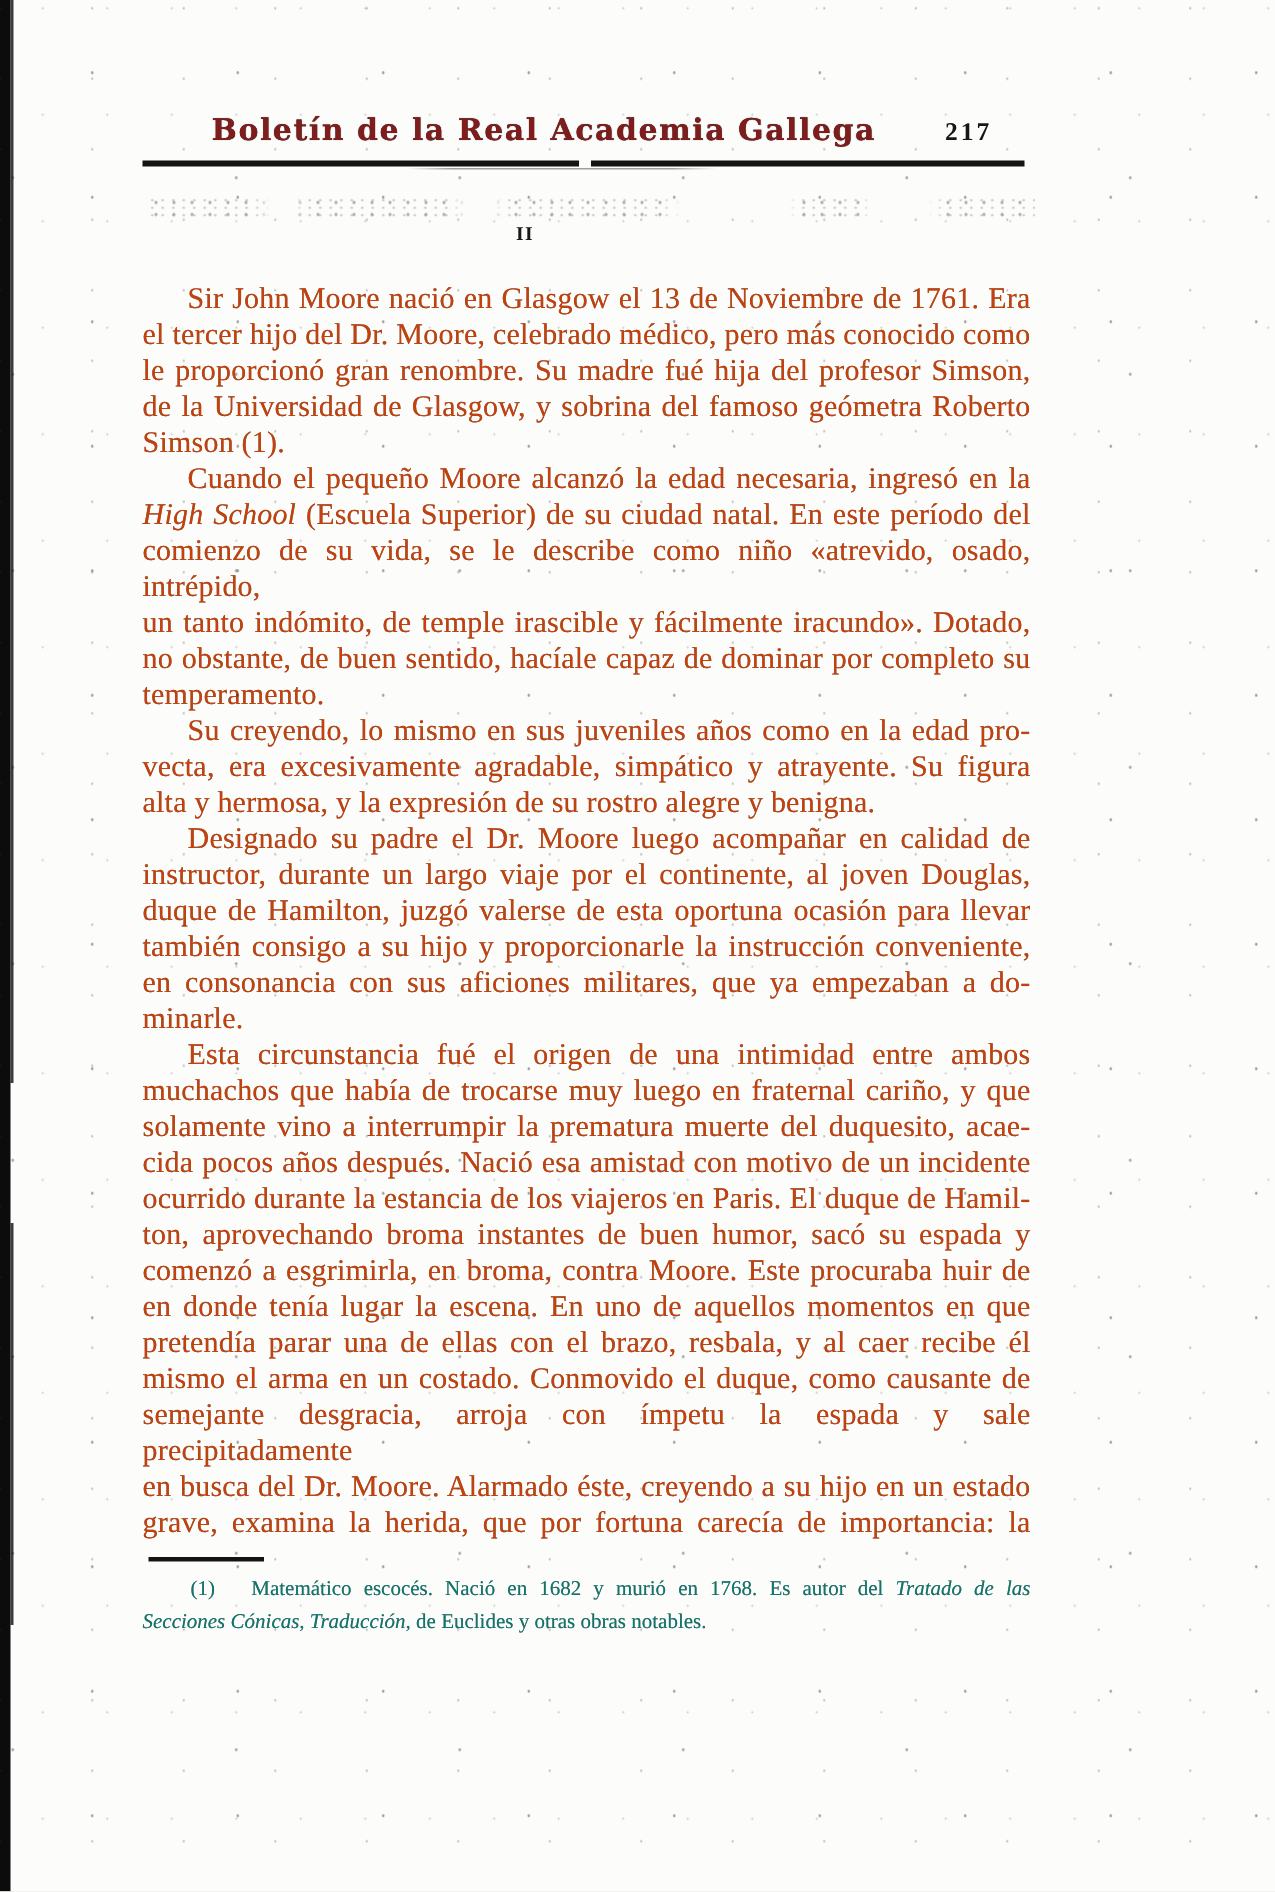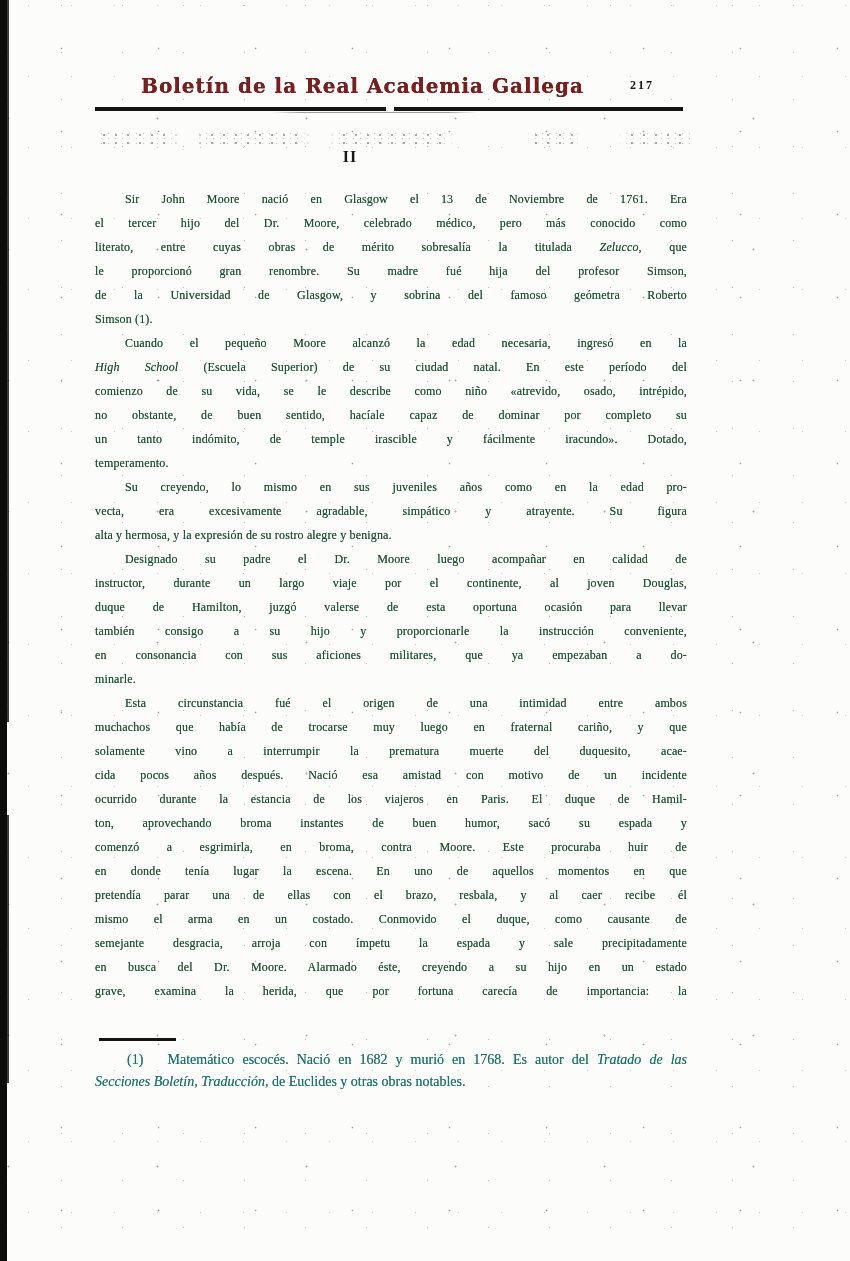--- a/index.html
+++ b/index.html
@@ -38,21 +38,21 @@
   .header-title {
     position:absolute; left:105px; top:74px; width:515px;
     text-align:center;
     font-family:"DejaVu Serif","Liberation Serif",serif;
     font-size:20px; font-weight:700; letter-spacing:1px;
     color:#7f1d1d;
     text-shadow:0 0 .5px #161616;
   }
   .folio {
     position:absolute; left:630px; top:78px;
-    font-size:12px; font-weight:700; letter-spacing:2px;
+    font-size:17px; font-weight:700; letter-spacing:2px;
     color:#161616;
   }
   .header-rule {
     position:absolute; left:95px; top:107px; width:588px; height:4px;
     background:linear-gradient(to right,
       #141414 0 291px, transparent 291px 299px, #141414 299px 100%);
   }
   .header-rule::after {
     content:""; position:absolute; left:0; top:5px; width:100%; height:1px;
     background:linear-gradient(to right, transparent 0 30%, rgba(20,20,20,.4) 35% 60%, transparent 65%);
@@ -65,29 +65,29 @@
       radial-gradient(circle, rgba(90,90,90,.6) .6px, transparent 1.05px);
     background-size: 12px 8px, 7px 5px;
     -webkit-mask-image:linear-gradient(to right,#000 0 12%,transparent 14% 16%,#000 18% 34%,transparent 36% 39%,#000 41% 58%,transparent 60% 72%,#000 74% 80%,transparent 82% 88%,#000 90%);
     mask-image:linear-gradient(to right,#000 0 12%,transparent 14% 16%,#000 18% 34%,transparent 36% 39%,#000 41% 58%,transparent 60% 72%,#000 74% 80%,transparent 82% 88%,#000 90%);
     opacity:.5;
     filter:blur(.3px);
   }
   .section-heading {
     position:absolute; left:95px; top:148px; width:510px;
     text-align:center;
-    font-size:16px; font-weight:700; letter-spacing:1px;
+    font-size:13px; font-weight:700; letter-spacing:1px;
     color:#181818;
   }
   
   .body-text {
     position:absolute; left:95px; top:187px; width:592px;
-    font-size:12px; line-height:24px;
+    font-size:20px; line-height:24px;
     letter-spacing:.15px;
-    color:#14532d;
+    color:#c2410c;
     text-shadow:0 0 .4px rgba(20,20,20,.55);
   }
   .line { text-align:justify; text-align-last:justify; white-space:normal; }
   .line.end { text-align-last:left; }
   .line.ind { text-indent:30px; }
   .it { font-style:italic; }
   
   .footnote-rule {
     position:absolute; left:99px; top:1038px; width:77px; height:3px;
     background:#141414;
@@ -114,31 +114,30 @@
   <div class="header-rule"></div>
 
   <div class="bleed-row"></div>
 
   <div class="section-heading">II</div>
 
   <div class="body-text" id="body-text">
       <div>
         <div class="line ind"><span>Sir John Moore nació en Glasgow el 13 de Noviembre de 1761. Era</span></div>
         <div class="line"><span>el tercer hijo del Dr. Moore, celebrado médico, pero más conocido como</span></div>
-        <div class="line"><span>literato, entre cuyas obras de mérito sobresalía la titulada </span><span class="it">Zelucco</span><span>, que</span></div>
         <div class="line"><span>le proporcionó gran renombre. Su madre fué hija del profesor Simson,</span></div>
         <div class="line"><span>de la Universidad de Glasgow, y sobrina del famoso geómetra Roberto</span></div>
         <div class="line end"><span>Simson (1).</span></div>
       </div>
       <div>
         <div class="line ind"><span>Cuando el pequeño Moore alcanzó la edad necesaria, ingresó en la</span></div>
         <div class="line"><span class="it">High School</span><span> (Escuela Superior) de su ciudad natal. En este período del</span></div>
         <div class="line"><span>comienzo de su vida, se le describe como niño «atrevido, osado, intrépido,</span></div>
+        <div class="line"><span>un tanto indómito, de temple irascible y fácilmente iracundo». Dotado,</span></div>
         <div class="line"><span>no obstante, de buen sentido, hacíale capaz de dominar por completo su</span></div>
-        <div class="line"><span>un tanto indómito, de temple irascible y fácilmente iracundo». Dotado,</span></div>
         <div class="line end"><span>temperamento.</span></div>
       </div>
       <div>
         <div class="line ind"><span>Su creyendo, lo mismo en sus juveniles años como en la edad pro-</span></div>
         <div class="line"><span>vecta, era excesivamente agradable, simpático y atrayente. Su figura</span></div>
         <div class="line end"><span>alta y hermosa, y la expresión de su rostro alegre y benigna.</span></div>
       </div>
       <div>
         <div class="line ind"><span>Designado su padre el Dr. Moore luego acompañar en calidad de</span></div>
         <div class="line"><span>instructor, durante un largo viaje por el continente, al joven Douglas,</span></div>
@@ -161,16 +160,16 @@
         <div class="line"><span>semejante desgracia, arroja con ímpetu la espada y sale precipitadamente</span></div>
         <div class="line"><span>en busca del Dr. Moore. Alarmado éste, creyendo a su hijo en un estado</span></div>
         <div class="line"><span>grave, examina la herida, que por fortuna carecía de importancia: la</span></div>
       </div>
     </div>
 
   <div class="footnote-rule"></div>
 
   <div class="footnote" id="footnote">
       <div class="line ind"><span>(1)&nbsp;&nbsp;&nbsp;Matemático escocés. Nació en 1682 y murió en 1768. Es autor del </span><span class="it">Tratado de las</span></div>
-      <div class="line end"><span class="it">Secciones Boletín, Traducción,</span><span> de Euclides y otras obras notables.</span></div>
+      <div class="line end"><span class="it">Secciones Cónicas, Traducción,</span><span> de Euclides y otras obras notables.</span></div>
     </div>
 
 </div>
 
 </body></html>

